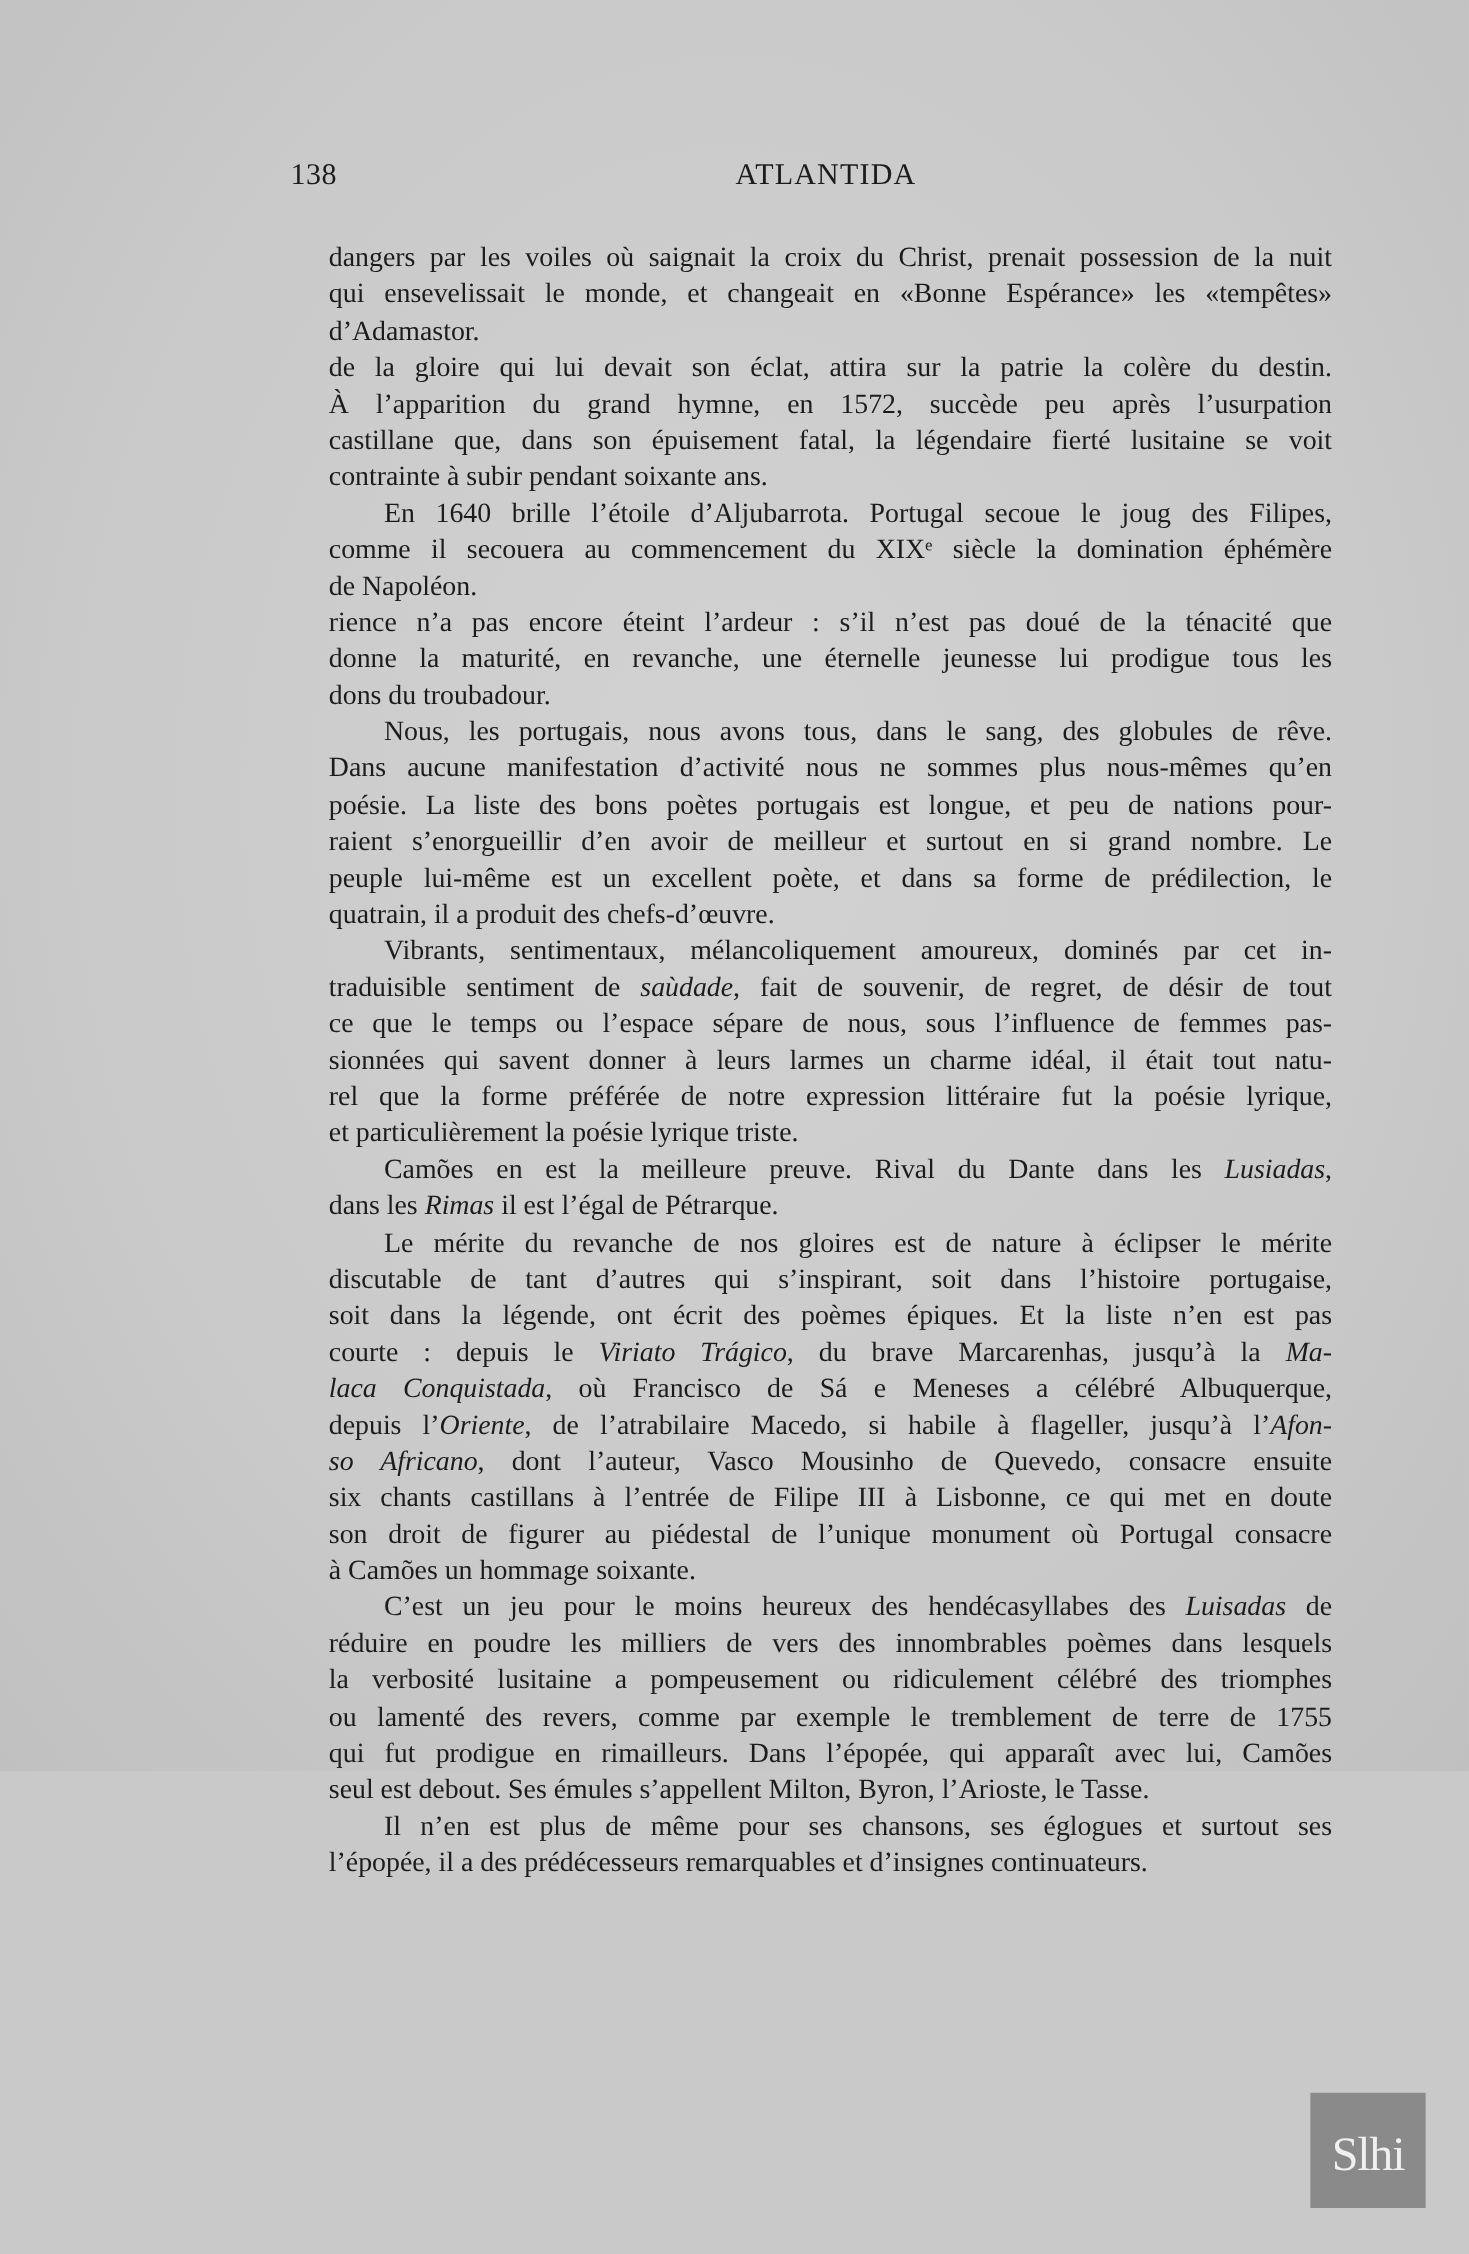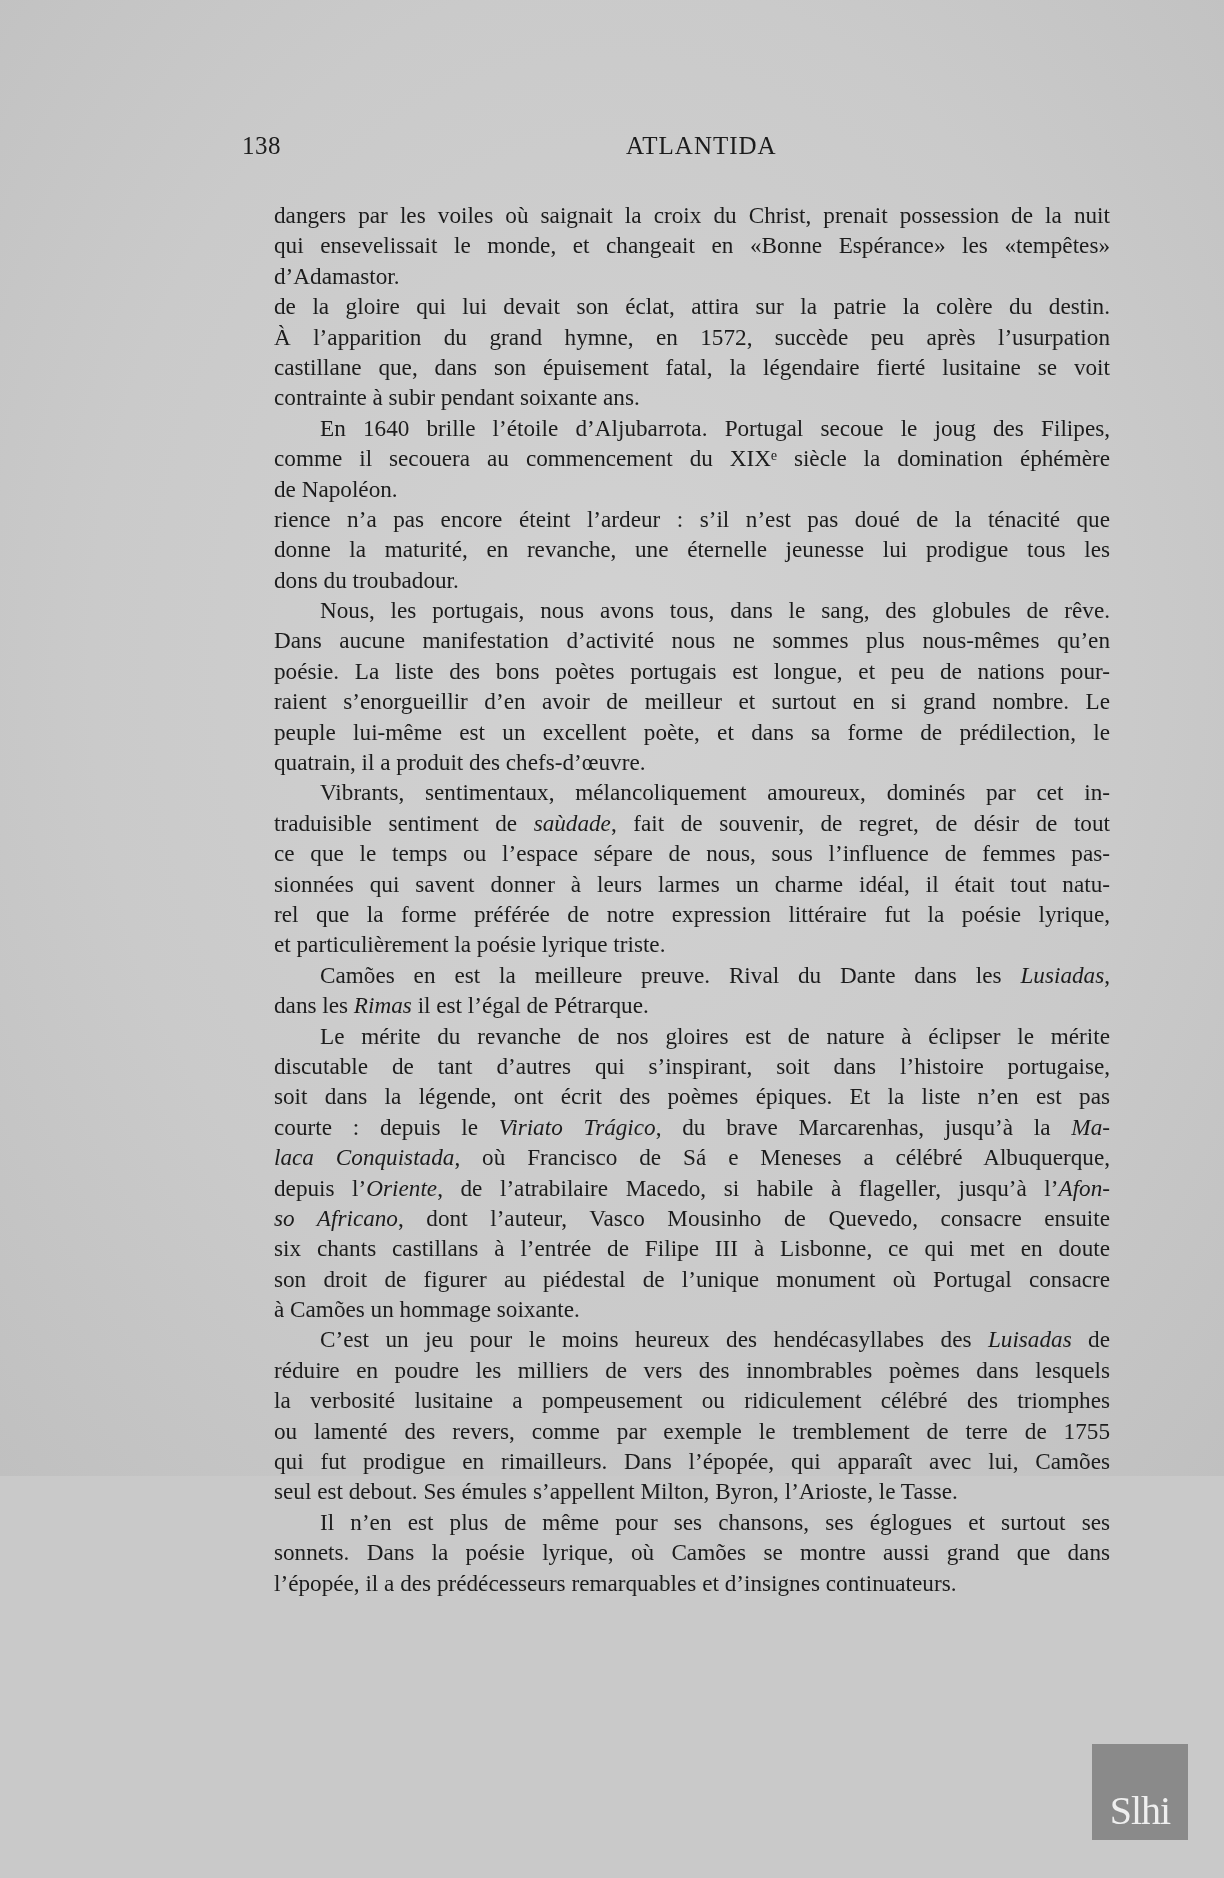--- a/index.html
+++ b/index.html
@@ -31,21 +31,21 @@
     }
     .page-number {
       position: absolute;
       left: 0;
       top: 0;
       font-size: 25px;
       letter-spacing: 0.5px;
     }
     .journal-title {
       position: absolute;
-      left: 384px;
+      left: 371px;
       top: 0;
       font-size: 25px;
       letter-spacing: 1px;
     }
     .body-text {
       position: absolute;
       left: 242px;
       top: 200px;
       width: 868px;
       font-size: 23.2px;
@@ -74,21 +74,21 @@
       top: 1744px;
       width: 96px;
       height: 96px;
       background: #8a8a8a;
       color: #efefef;
       font-family: "Liberation Serif", serif;
       font-size: 40px;
       display: flex;
       align-items: flex-end;
       justify-content: center;
-      padding-bottom: 6px;
+      padding-bottom: 22px;
       box-sizing: border-box;
       letter-spacing: -1px;
     }
   </style>
 </head>
 <body>
 
 <div class="page">
   <div class="running-head">
     <span class="page-number">138</span>
@@ -133,20 +133,19 @@
       <span class="line">six chants castillans à l’entrée de Filipe III à Lisbonne, ce qui met en doute</span>
       <span class="line">son droit de figurer au piédestal de l’unique monument où Portugal consacre</span>
       <span class="line last">à Camões un hommage soixante.</span>
       <span class="line indent"><span>C’est un jeu pour le moins heureux des hendécasyllabes des </span><span class="ital">Luisadas</span><span> de</span></span>
       <span class="line">réduire en poudre les milliers de vers des innombrables poèmes dans lesquels</span>
       <span class="line">la verbosité lusitaine a pompeusement ou ridiculement célébré des triomphes</span>
       <span class="line">ou lamenté des revers, comme par exemple le tremblement de terre de 1755</span>
       <span class="line">qui fut prodigue en rimailleurs. Dans l’épopée, qui apparaît avec lui, Camões</span>
       <span class="line last">seul est debout. Ses émules s’appellent Milton, Byron, l’Arioste, le Tasse.</span>
       <span class="line indent">Il n’en est plus de même pour ses chansons, ses églogues et surtout ses</span>
-      <span class="line">sonnets. Dans la poésie lyrique, où Camões se montre aussi grand que dans</span>
       <span class="line last">l’épopée, il a des prédécesseurs remarquables et d’insignes continuateurs.</span>
     </div>
 
   <div class="logo">
     <span>Slhi</span>
   </div>
 </div>
 
 </body></html>

